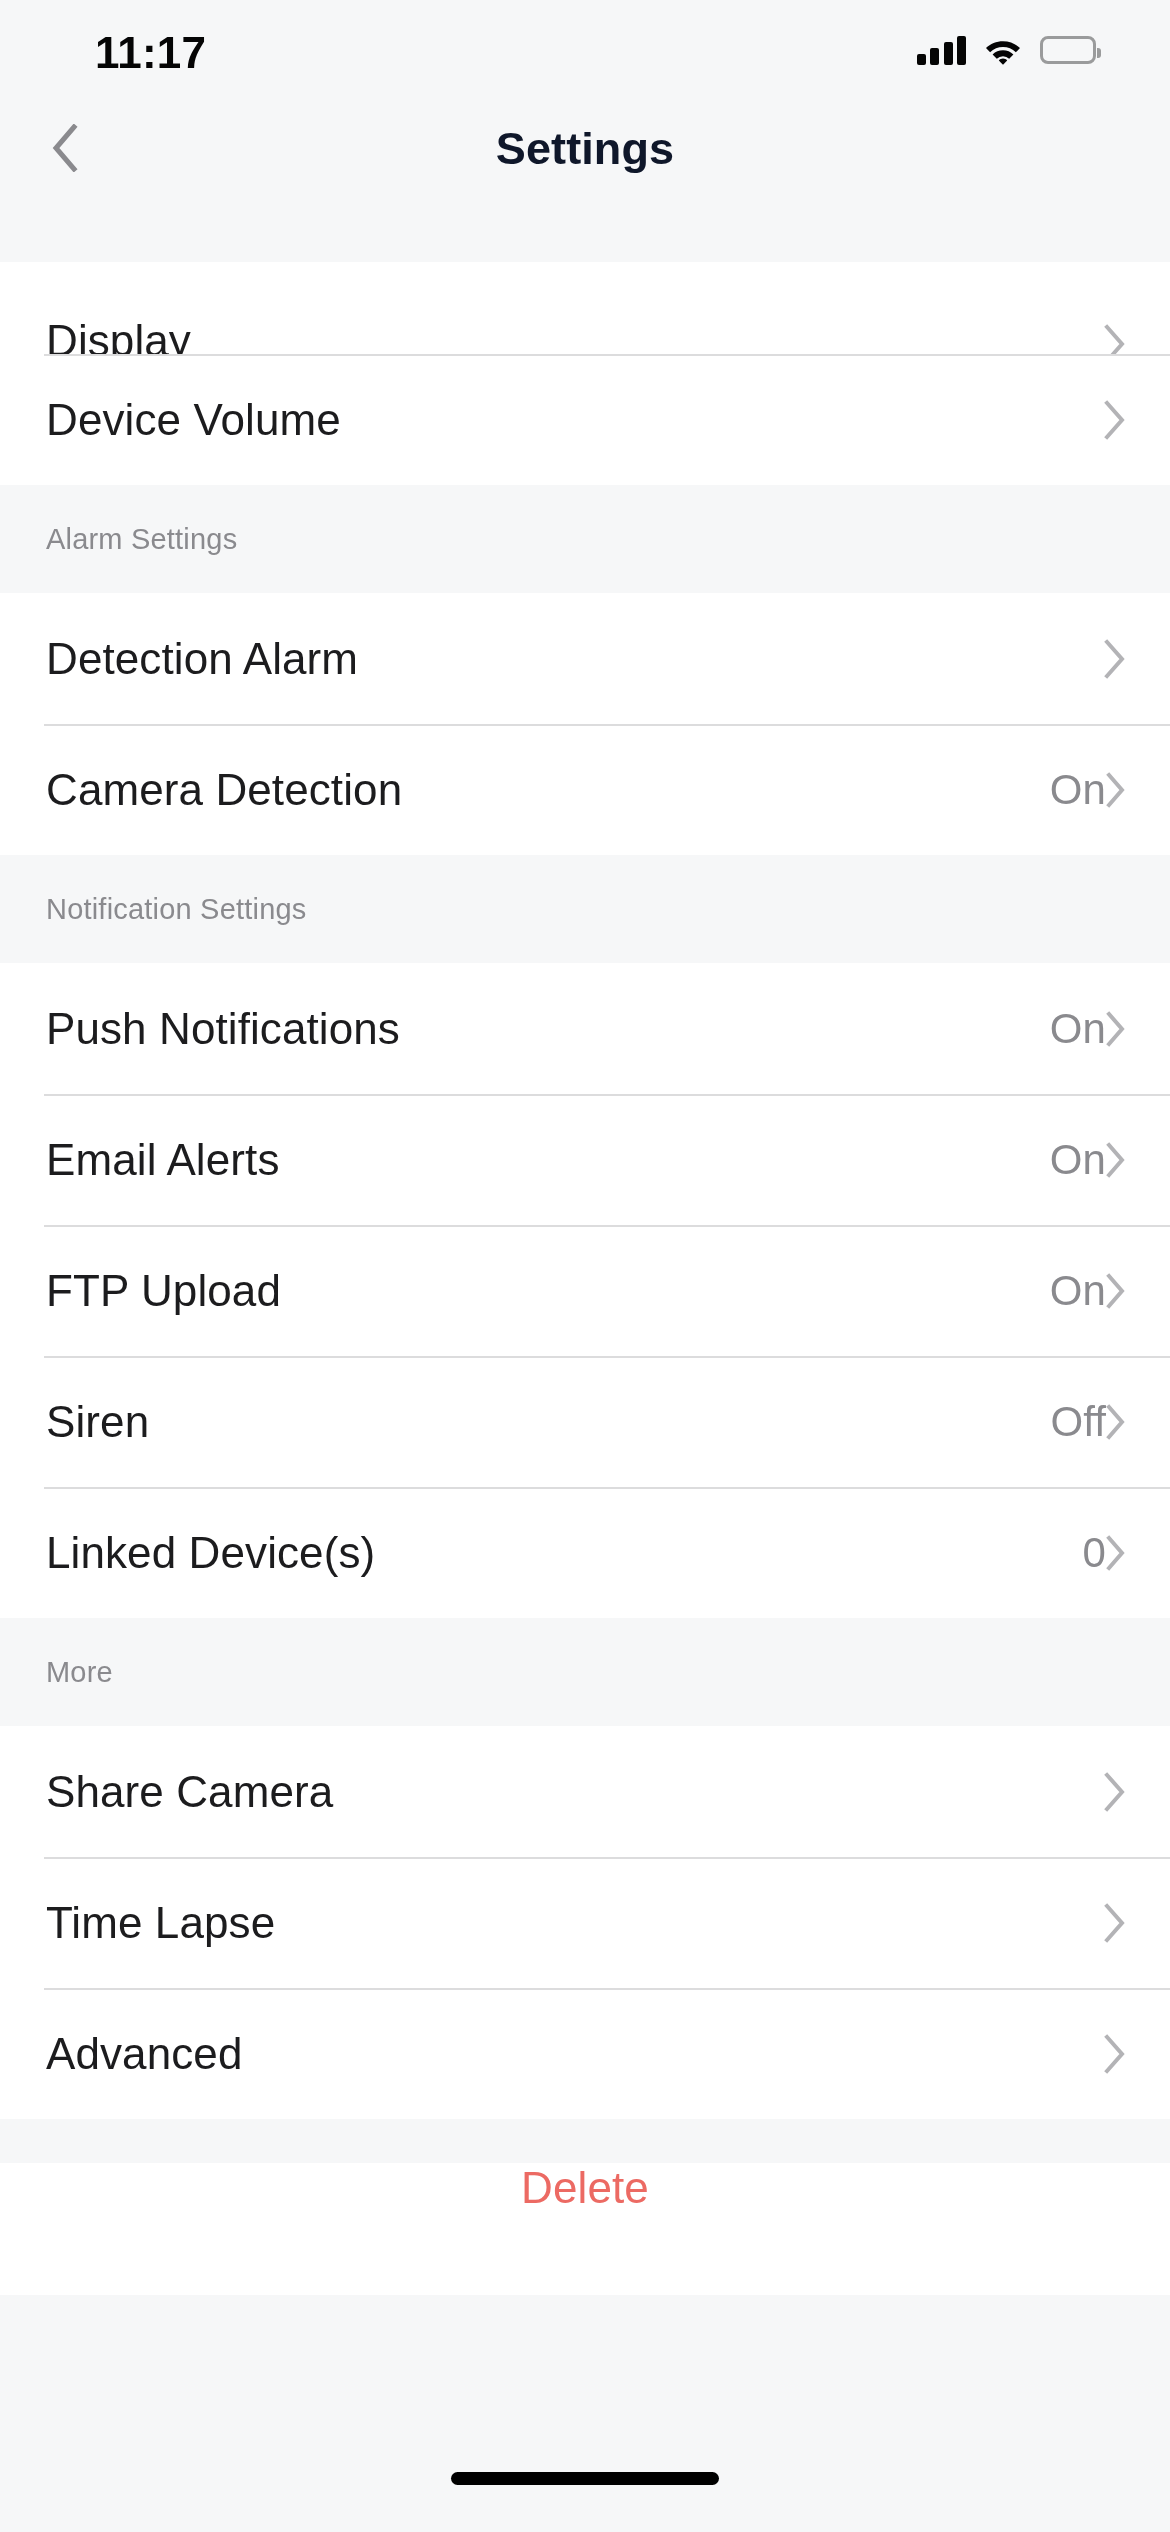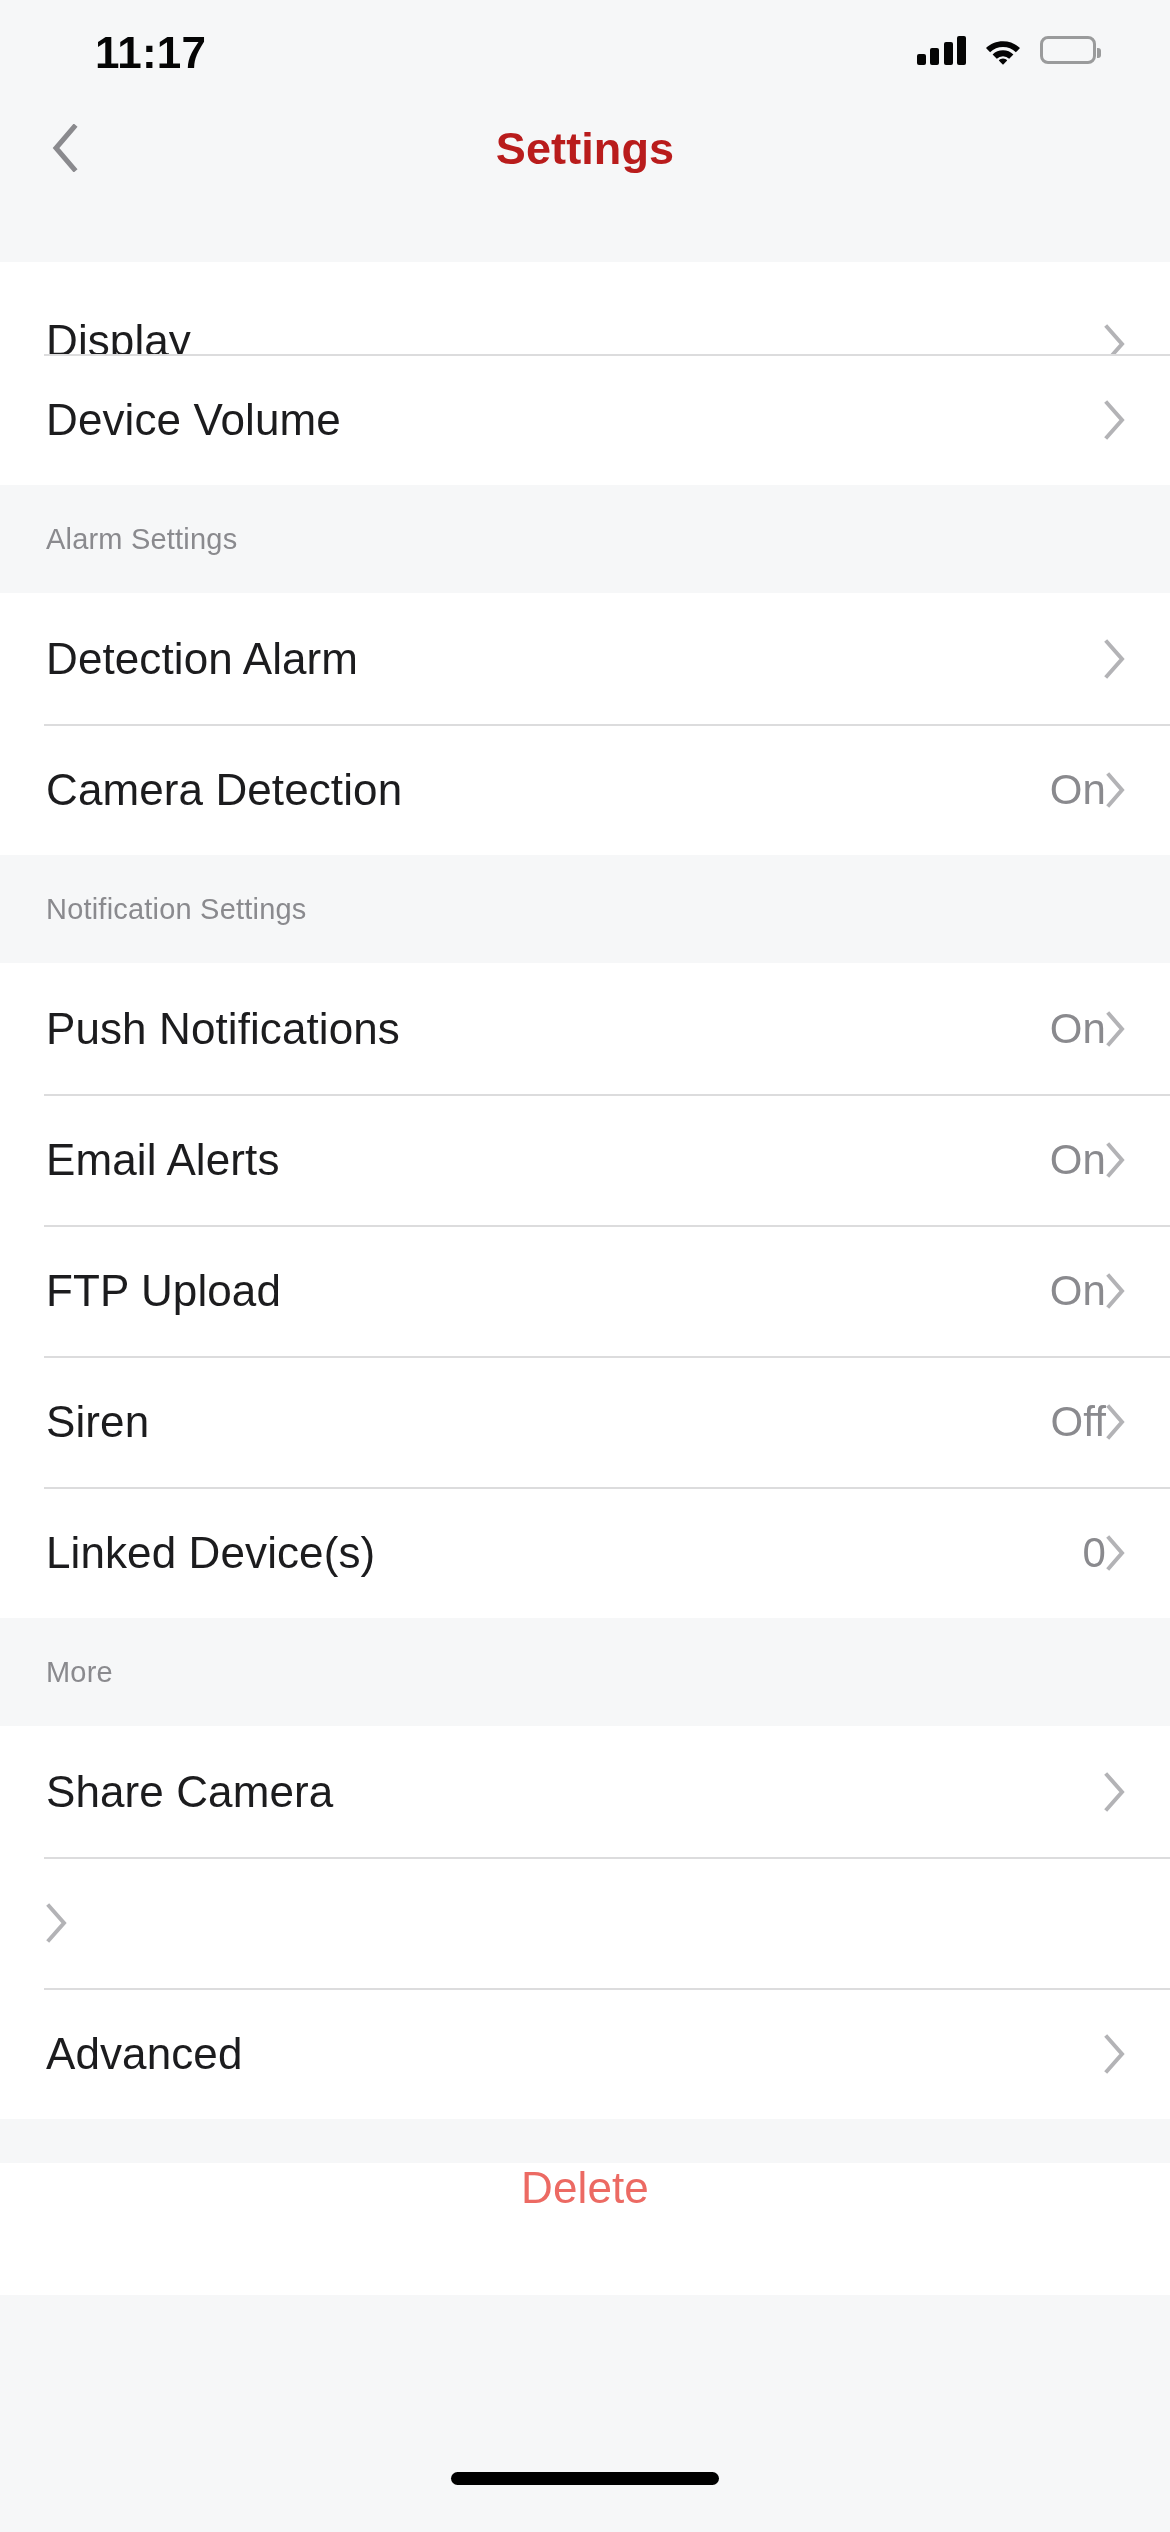--- a/index.html
+++ b/index.html
@@ -119,21 +119,21 @@
   .nav-title {
     position: absolute;
     left: 0;
     right: 0;
     top: 6px;
     height: 86px;
     line-height: 86px;
     text-align: center;
     font-size: 45px;
     font-weight: 600;
-    color: #b91c1c;
+    color: #0f172a;
     letter-spacing: 0.1px;
   }
 
   
   .list {
     flex: 1 1 auto;
     background: #f6f7f8;
     overflow: hidden;
     position: relative;
   }
@@ -377,20 +377,21 @@
     <div class="group">
       <div class="row">
         <span class="row-label">Share Camera</span>
         <span class="row-right">
           <svg class="chev plain" viewBox="0 0 22 40" xmlns="http://www.w3.org/2000/svg">
             <path d="M3 3 L18 20 L3 37" fill="none" stroke="#b3b3b6" stroke-width="4" stroke-linecap="square"></path>
           </svg>
         </span>
       </div>
       <div class="row">
+        <span class="row-label">Time Lapse</span>
         <span class="row-right">
           <svg class="chev plain" viewBox="0 0 22 40" xmlns="http://www.w3.org/2000/svg">
             <path d="M3 3 L18 20 L3 37" fill="none" stroke="#b3b3b6" stroke-width="4" stroke-linecap="square"></path>
           </svg>
         </span>
       </div>
       <div class="row">
         <span class="row-label">Advanced</span>
         <span class="row-right">
           <svg class="chev plain" viewBox="0 0 22 40" xmlns="http://www.w3.org/2000/svg">

